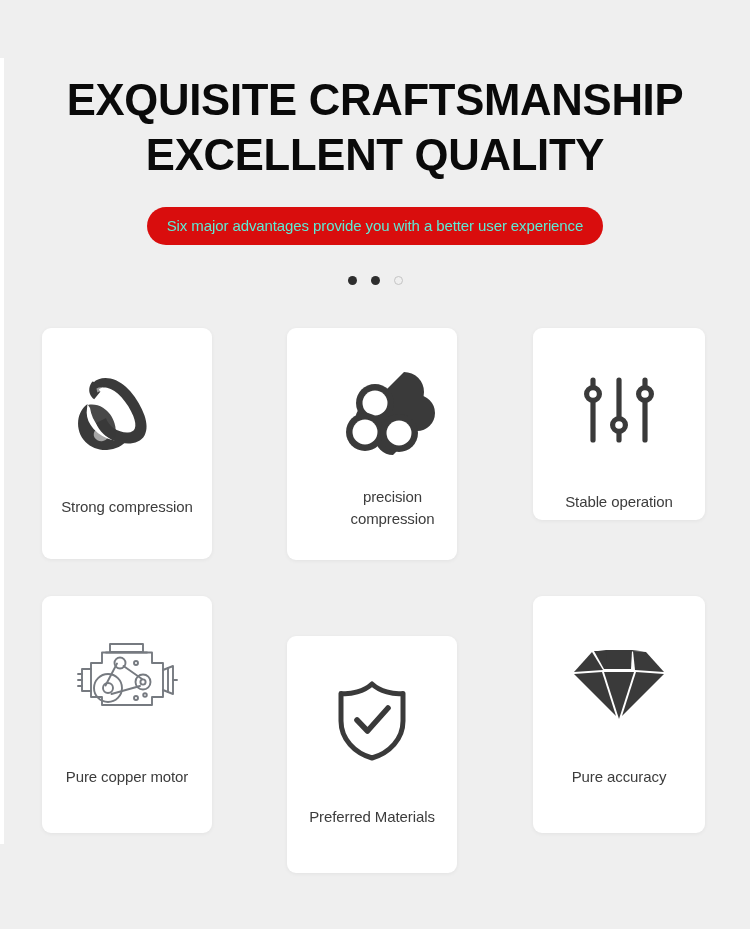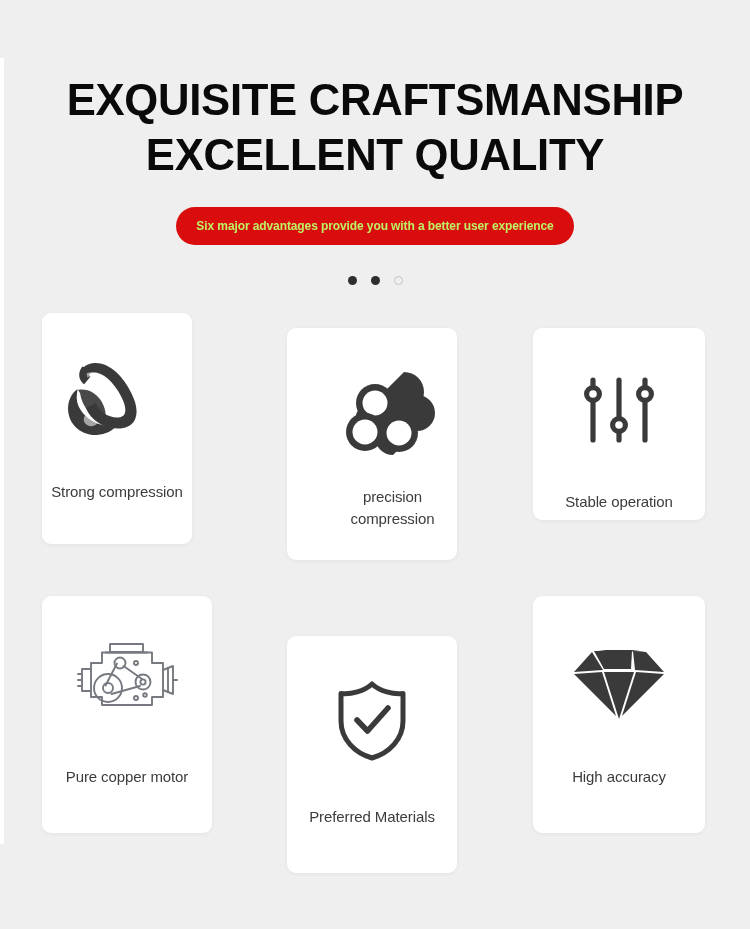--- a/index.html
+++ b/index.html
@@ -54,29 +54,28 @@
   .badge-wrap {
     position: absolute;
     left: 0;
     top: 207px;
     width: 750px;
     text-align: center;
   }
   .badge {
     display: inline-block;
     background: #d90d0d;
-    color: #bef264;
-    font-size: 12px;
+    color: #5eead4;
+    font-size: 15px;
     line-height: 38px;
     height: 38px;
     padding: 0 20px;
     border-radius: 19px;
     white-space: nowrap;
     letter-spacing: -0.1px;
-    font-weight: bold;
   }
 
   
   .dots {
     position: absolute;
     left: 0;
     top: 276px;
     width: 750px;
     text-align: center;
     font-size: 0;
@@ -113,21 +112,21 @@
   .card-label {
     color: #3c3c3c;
     font-size: 15px;
     line-height: 21px;
     text-align: center;
     width: 100%;
     letter-spacing: -0.1px;
   }
 
   
-  #card-0 { left: 42px;  top: 313px; width: 150px; height: 231px; }
+  #card-0 { left: 42px;  top: 328px; width: 170px; height: 231px; }
   #card-1 { left: 287px; top: 328px; width: 170px; height: 232px; padding-left: 41px; }
   #card-2 { left: 533px; top: 328px; width: 172px; height: 192px; }
   
   #card-3 { left: 42px;  top: 596px; width: 170px; height: 237px; }
   #card-4 { left: 287px; top: 596px; width: 170px; height: 237px; margin-top: 40px; }
   #card-5 { left: 533px; top: 596px; width: 172px; height: 237px; }
 
   #card-0 .card-icon { height: 168px; }
   #card-1 .card-icon { height: 158px; }
   #card-2 .card-icon { height: 163px; }
@@ -300,16 +299,16 @@
           <path d="M63 9 L76 10 L94 30 L65 28 Z"></path>
 
           <path d="M36 8 L62 8 L74 9.5 L24 9.5 Z"></path>
 
           <path d="M4 32 L32 30 L46 74 Z"></path>
           <path d="M34 30 L64 30 L49 77 Z"></path>
           <path d="M66 30 L94 32 L52 74 Z"></path>
         </g>
       </svg>
     </div>
-    <div class="card-label">High accuracy</div>
+    <div class="card-label">Pure accuracy</div>
   </div>
 
 </div>
 
 </body></html>

